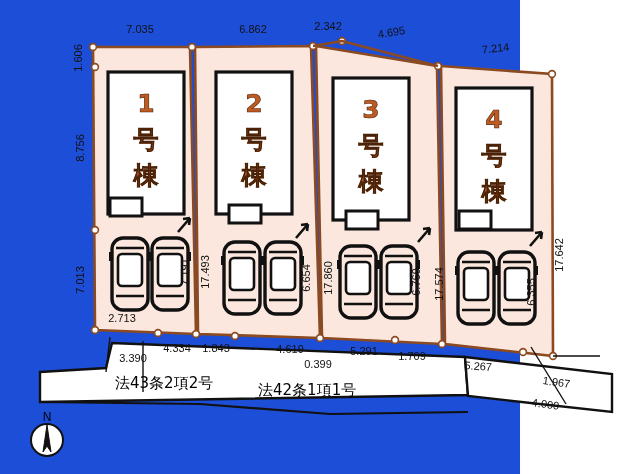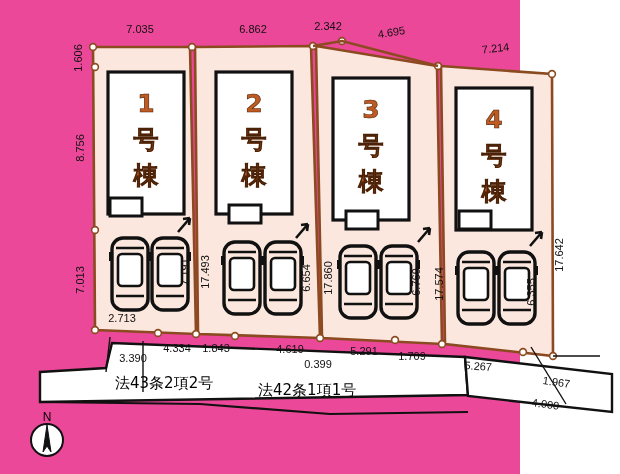--- a/index.html
+++ b/index.html
@@ -1,18 +1,18 @@
 <!DOCTYPE html>
 <html><head>
 <meta charset="utf-8">
 <style>
   html,body{margin:0;padding:0;background:#ffffff;}
   body{width:620px;height:474px;overflow:hidden;
        font-family:"Liberation Sans","DejaVu Sans",sans-serif;}
-  #stage{position:relative;width:520px;height:474px;background:#ec4899;}
+  #stage{position:relative;width:520px;height:474px;background:#1d4ed8;}
   svg{display:block;}
   .dimtext{font-family:"Liberation Sans","DejaVu Sans",sans-serif;
            font-size:11px;fill:#111;}
   .roadlabel{font-family:"DejaVu Sans","Liberation Sans",sans-serif;
              font-size:15px;fill:#000;}
   .bldglabel{font-family:"DejaVu Sans","Liberation Sans",sans-serif;
              font-size:25px;fill:#C05A23;stroke:#4a2208;stroke-width:.6;
              font-weight:bold;}
   .compassN{font-family:"Liberation Sans",sans-serif;font-size:12px;fill:#000;}
 </style>

